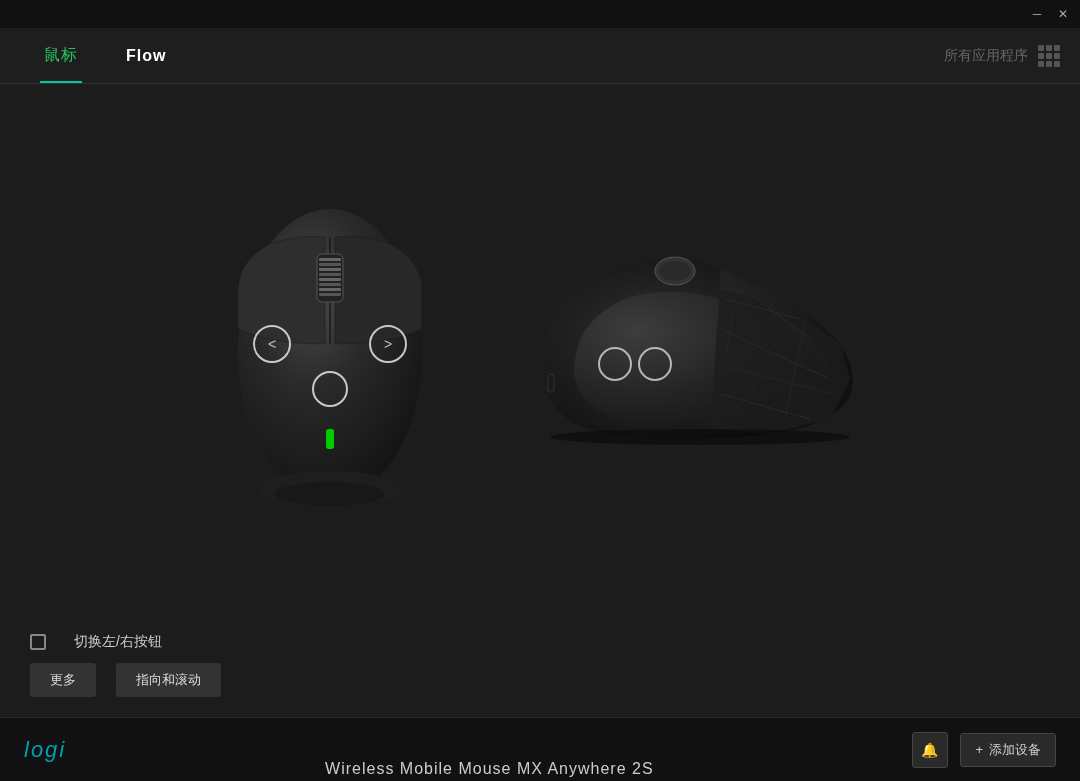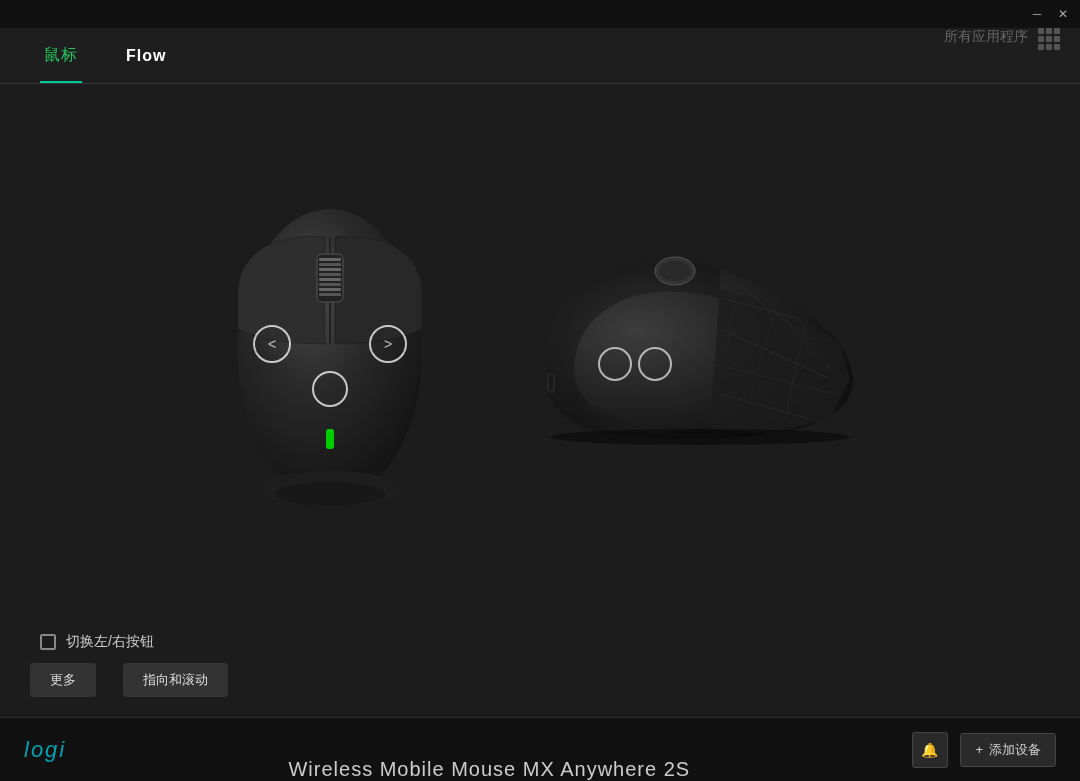--- a/index.html
+++ b/index.html
@@ -65,20 +65,21 @@
       height: 2px;
       background: #00c8a0;
     }
     .nav-tab.flow {
       color: #fff;
       font-weight: bold;
     }
     .nav-right {
       margin-left: auto;
       display: flex;
+      align-items: center;
       gap: 10px;
     }
     .all-apps-label {
       color: #666;
       font-size: 14px;
     }
     .apps-grid-icon {
       display: grid;
       grid-template-columns: repeat(3,6px);
       grid-template-rows: repeat(3,6px);
@@ -130,39 +131,38 @@
     .bottom-controls {
       padding: 0 30px 20px;
       display: flex;
       flex-direction: column;
       gap: 12px;
     }
 
     .checkbox-row {
       display: flex;
       align-items: center;
-      gap: 10px;
-      margin-left: 10px;
+      gap: 28px;
     }
     .checkbox-box {
       width: 16px;
       height: 16px;
       border: 2px solid #888;
       border-radius: 2px;
       background: transparent;
       flex-shrink: 0;
     }
     .checkbox-label {
       font-size: 14px;
       color: #ccc;
     }
 
     .btn-row {
       display: flex;
-      gap: 27px;
+      gap: 20px;
     }
     .btn-action {
       padding: 8px 20px;
       background: #333;
       color: #ddd;
       border: none;
       border-radius: 3px;
       font-size: 13px;
       cursor: pointer;
       font-family: 'Microsoft YaHei', sans-serif;
@@ -183,21 +183,21 @@
       color: #888;
       letter-spacing: 2px;
       font-weight: 300;
     }
     .footer-logo span {
       color: #00a0b0;
     }
     .footer-device-name {
       flex: 1;
       text-align: center;
-      font-size: 20px;
+      font-size: 16px;
       color: #ccc;
       font-weight: 500;
       letter-spacing: 1px;
       margin-top: 39px;
     }
     .footer-right {
       display: flex;
       align-items: center;
       gap: 12px;
     }

